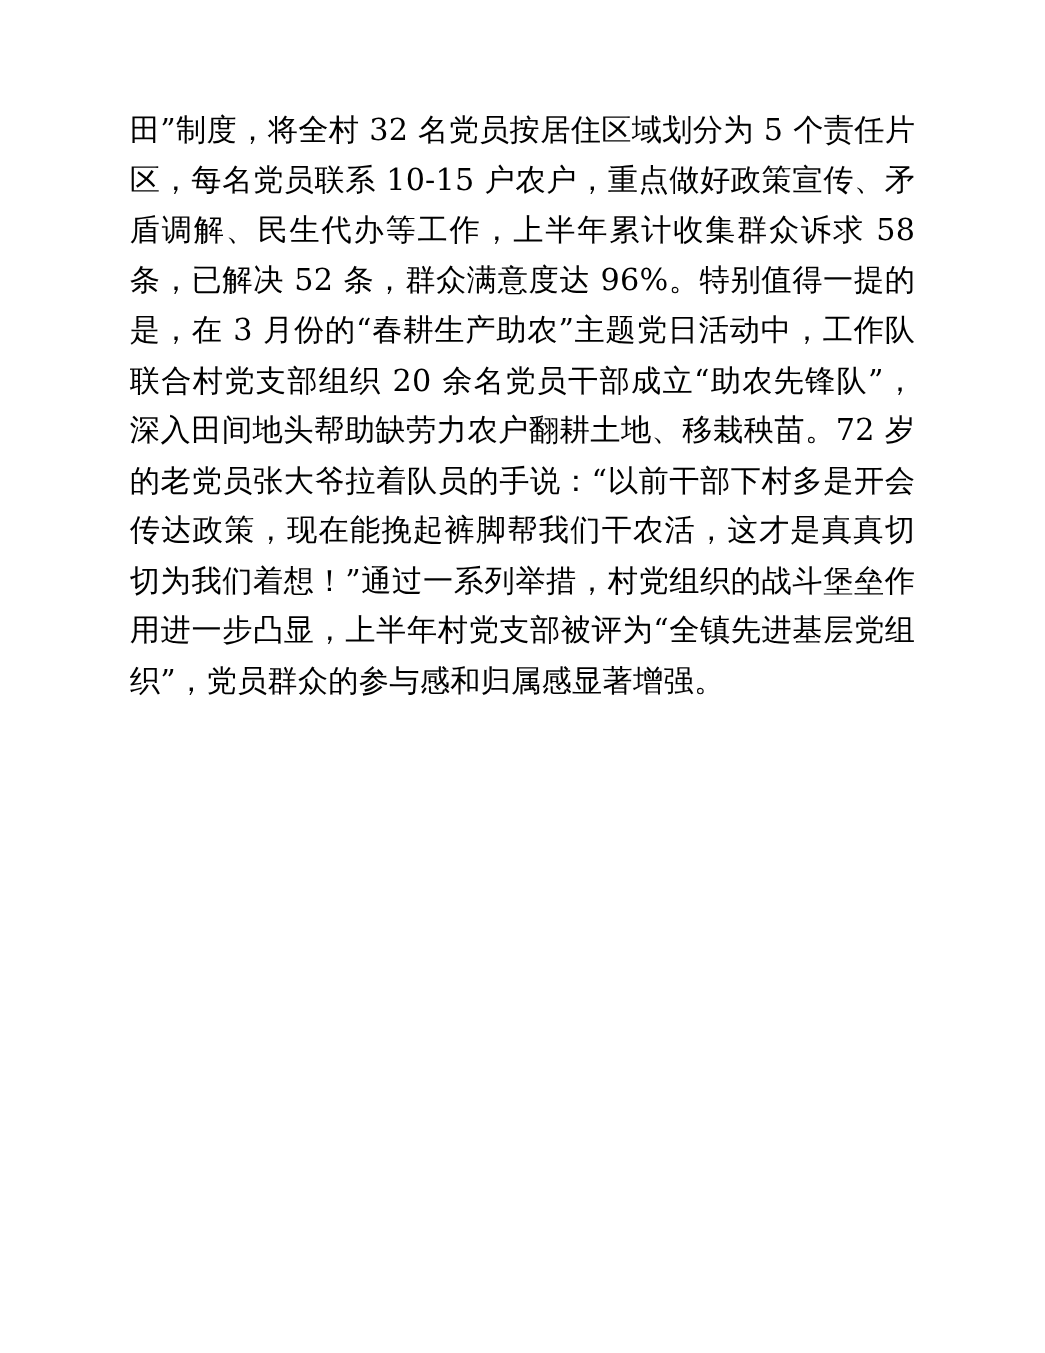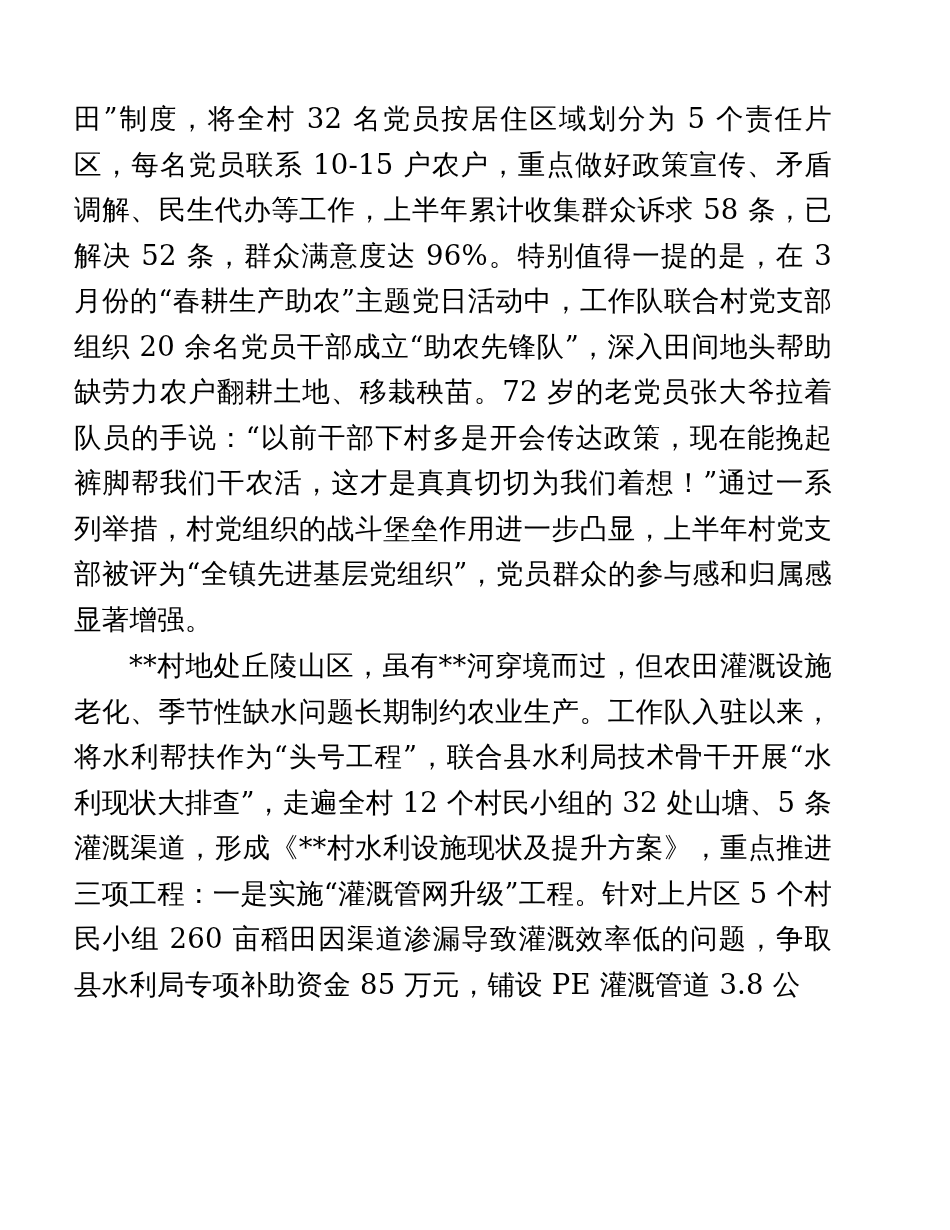--- a/index.html
+++ b/index.html
@@ -11,21 +11,21 @@
     width: 950px;
     height: 1230px;
     font-family: "DejaVu Serif", "Liberation Serif", serif;
     color: #000000;
     overflow: hidden;
   }
   .page {
     box-sizing: border-box;
     width: 950px;
     height: 1230px;
-    padding: 96px 118px 60px 74px;
+    padding: 96px 118px 60px 118px;
     background: #ffffff;
     position: relative;
   }
   .doc-body {
     font-size: 27.5px;
     line-height: 45.5px;
     text-align: justify;
     text-justify: inter-ideograph;
     letter-spacing: 0.2px;
   }
@@ -39,15 +39,14 @@
   p.spaced {
     margin-top: 1px;
   }
 </style>
 </head>
 <body>
 
 <div class="page">
   <div class="doc-body">
     <p class="para">田”制度，将全村 32 名党员按居住区域划分为 5 个责任片区，每名党员联系 10-15 户农户，重点做好政策宣传、矛盾调解、民生代办等工作，上半年累计收集群众诉求 58 条，已解决 52 条，群众满意度达 96%。特别值得一提的是，在 3 月份的“春耕生产助农”主题党日活动中，工作队联合村党支部组织 20 余名党员干部成立“助农先锋队”，深入田间地头帮助缺劳力农户翻耕土地、移栽秧苗。72 岁的老党员张大爷拉着队员的手说：“以前干部下村多是开会传达政策，现在能挽起裤脚帮我们干农活，这才是真真切切为我们着想！”通过一系列举措，村党组织的战斗堡垒作用进一步凸显，上半年村党支部被评为“全镇先进基层党组织”，党员群众的参与感和归属感显著增强。</p>
-    <p class="para indent spaced">**村地处丘陵山区，虽有**河穿境而过，但农田灌溉设施老化、季节性缺水问题长期制约农业生产。工作队入驻以来，将水利帮扶作为“头号工程”，联合县水利局技术骨干开展“水利现状大排查”，走遍全村 12 个村民小组的 32 处山塘、5 条灌溉渠道，形成《**村水利设施现状及提升方案》，重点推进三项工程：一是实施“灌溉管网升级”工程。针对上片区 5 个村民小组 260 亩稻田因渠道渗漏导致灌溉效率低的问题，争取县水利局专项补助资金 85 万元，铺设 PE 灌溉管道 3.8 公</p>
   </div>
 </div>
 
 </body></html>

